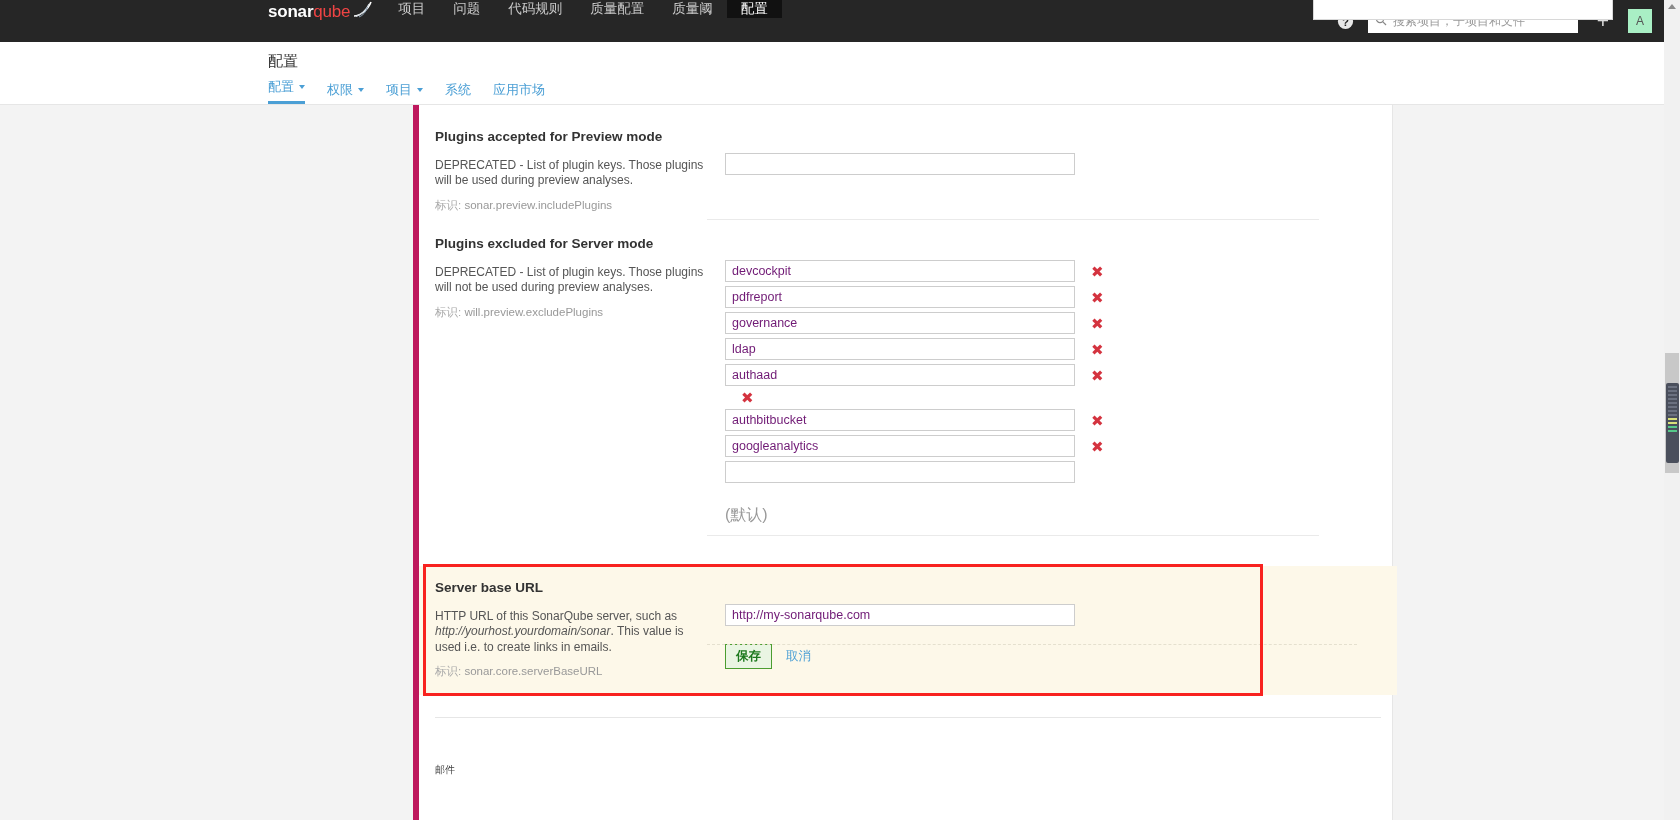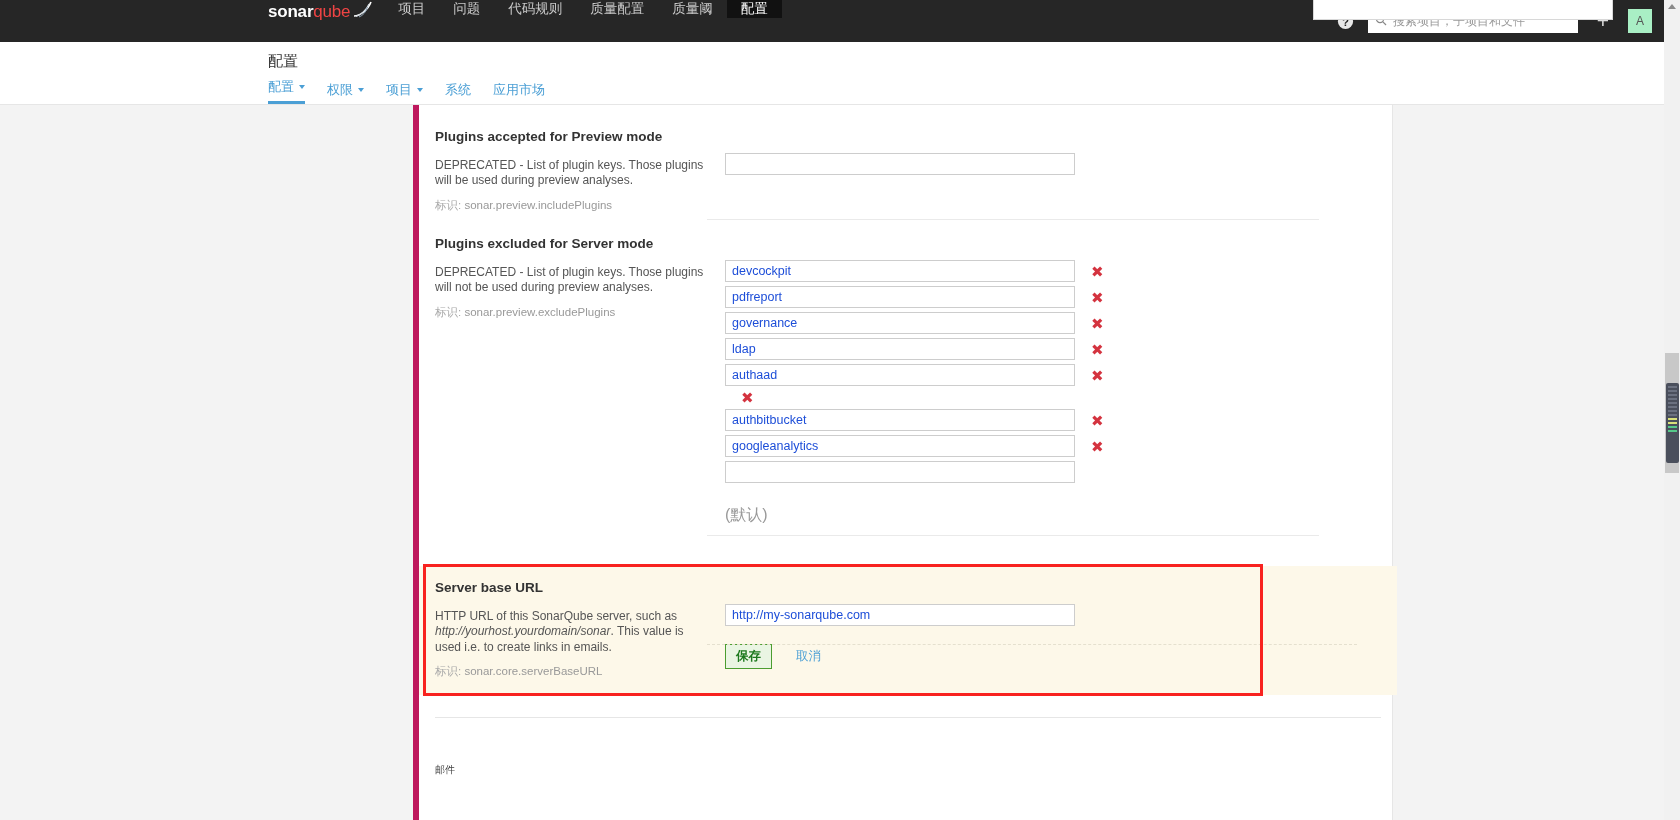--- a/index.html
+++ b/index.html
@@ -140,21 +140,21 @@
     font-size: 11.5px; color: #999;
     margin-top: 9px;
   }
   .key-line .k { color: #aaa; }
   .key-line .v { color: #999; }
 
   .txt-input {
     width: 350px; height: 22px;
     border: 1px solid #cdcdcd;
     background: #fff;
-    font-size: 12.5px; color: #1d4ed8;
+    font-size: 12.5px; color: #701a75;
     padding: 0 6px;
     display: flex; align-items: center;
     font-family: "Liberation Sans", sans-serif;
   }
 
   .value-row {
     display: flex; align-items: center;
     margin-bottom: 4px;
   }
   .del-icon {
@@ -190,21 +190,21 @@
     position: absolute; top: 459px; left: 4px;
     width: 840px; height: 132px;
     border: 3px solid #f8221f;
     pointer-events: none;
   }
   #block-serverurl .dotted-line {
     position: absolute; left: 288px; top: 78px; width: 650px;
     border-bottom: 1px dashed #e5e0cf;
   }
 
-  .btn-row { display: flex; align-items: center; margin-top: 18px; gap: 10px; }
+  .btn-row { display: flex; align-items: center; margin-top: 18px; }
   .btn-save {
     border: 1px solid #4b9d30;
     background: #eaf5e3;
     color: #1f7a1f;
     font-size: 12.5px; font-weight: 700;
     padding: 3px 10px;
     font-family: "Liberation Sans", sans-serif;
   }
   .btn-cancel {
     color: #4b9fd5; font-size: 12.5px;
@@ -368,21 +368,21 @@
     <div class="divider-line"></div>
   </div>
 
   <div id="block-excluded">
     <div class="setting">
       <div class="setting-def">
         <div class="section-title">Plugins excluded for Server mode</div>
         <div class="desc">DEPRECATED - List of plugin keys. Those plugins will not be used during preview analyses.</div>
         <div class="key-line">
           <span class="k">标识:</span>
-          <span class="v">sonar.preview.excludePlugins</span>
+          <span class="v">will.preview.excludePlugins</span>
         </div>
       </div>
       <div class="setting-val">
         <div style="height:24px"></div>
         <div class="value-row">
           <div class="txt-input">devcockpit</div>
           <span class="del-icon">✖</span>
         </div>
         <div class="value-row">
           <div class="txt-input">pdfreport</div>

